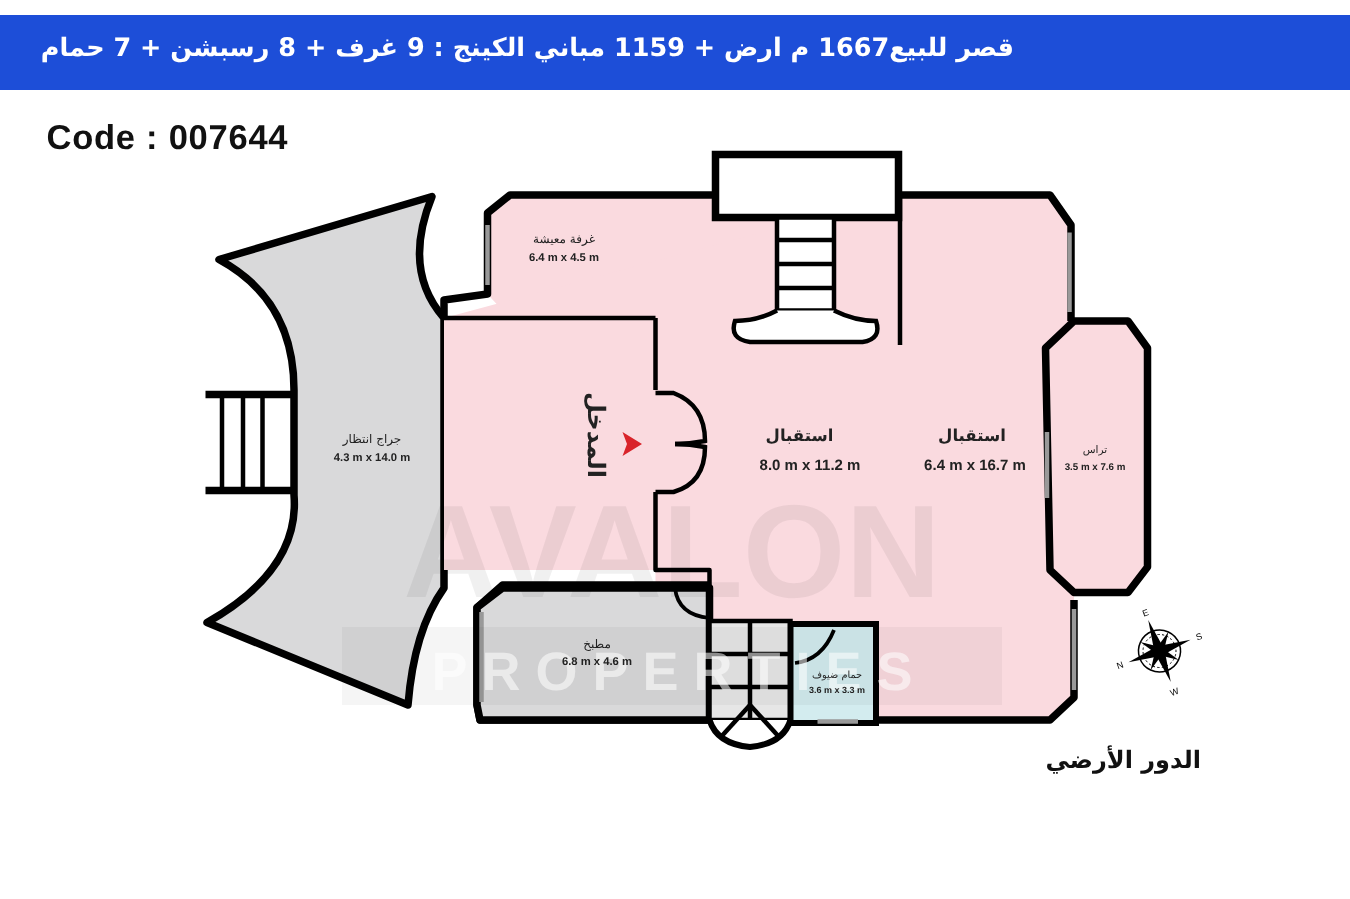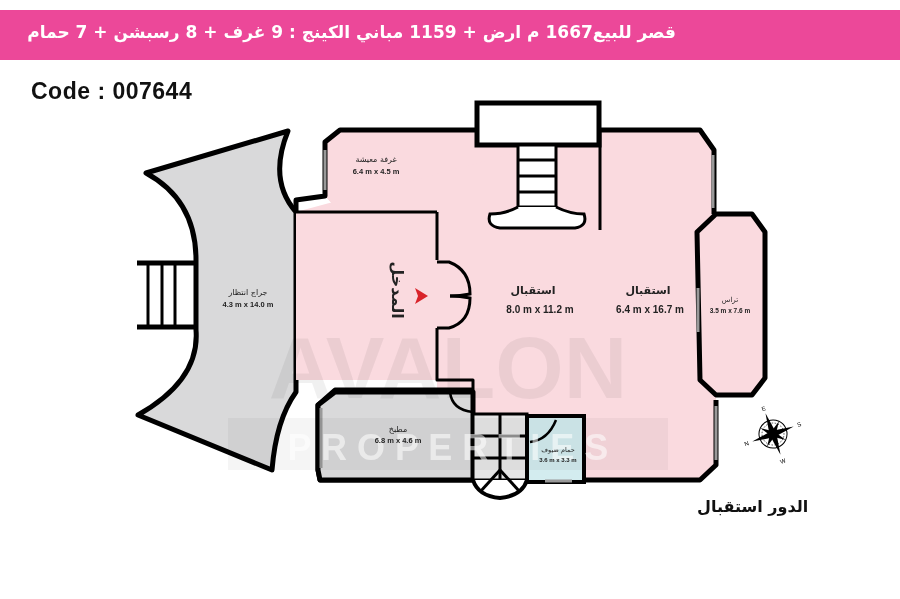--- a/index.html
+++ b/index.html
@@ -1,17 +1,17 @@
 <!DOCTYPE html>
 <html><head>
 <meta charset="utf-8">
 <style>
   html, body { margin:0; padding:0; background:#ffffff; }
   body { width:900px; height:599px; position:relative; overflow:hidden; font-family:"DejaVu Sans", sans-serif; }
-  .banner { position:absolute; left:0; top:10px; width:900px; height:50px; background:#ec4899; }
+  .banner { position:absolute; left:0; top:10px; width:900px; height:50px; background:#1d4ed8; }
   .banner-title { position:absolute; right:224px; top:12px; color:#ffffff; font-size:17px; font-weight:bold; direction:rtl; white-space:nowrap; font-family:"DejaVu Sans", sans-serif; }
   .code { position:absolute; left:31px; top:78px; font-size:23px; font-weight:bold; color:#111; font-family:"Liberation Sans", sans-serif; letter-spacing:0.5px; }
   svg.plan { position:absolute; left:0; top:0; }
   .floor-label { position:absolute; left:697px; top:497px; font-size:16px; font-weight:bold; color:#111; direction:rtl; font-family:"DejaVu Sans", sans-serif; }
   .room-name { font-family:"DejaVu Sans", sans-serif; fill:#222; }
   .room-dim { font-family:"Liberation Sans", sans-serif; font-weight:bold; fill:#222; }
   .wm { font-family:"Liberation Sans", sans-serif; font-weight:bold; }
 </style>
 </head>
 <body>
@@ -129,13 +129,13 @@
     <polygon points="10,10 -2,2 0,0 2,-2" fill="#000"></polygon>
     <polygon points="10,-10 -2,-2 0,0 2,2" fill="#000"></polygon>
     <polygon points="-10,10 2,2 0,0 -2,-2" fill="#000"></polygon>
     <text x="0" y="-25" font-size="6" text-anchor="middle" font-family="Liberation Sans, sans-serif">E</text>
     <text x="28" y="2" font-size="6" text-anchor="middle" font-family="Liberation Sans, sans-serif">S</text>
     <text x="0" y="31" font-size="6" text-anchor="middle" font-family="Liberation Sans, sans-serif">W</text>
     <text x="-28" y="2" font-size="6" text-anchor="middle" font-family="Liberation Sans, sans-serif">N</text>
   </g>
 </svg>
 
-<div class="floor-label">الدور استقبال</div>
+<div class="floor-label">الدور الأرضي</div>
 
 </body></html>

